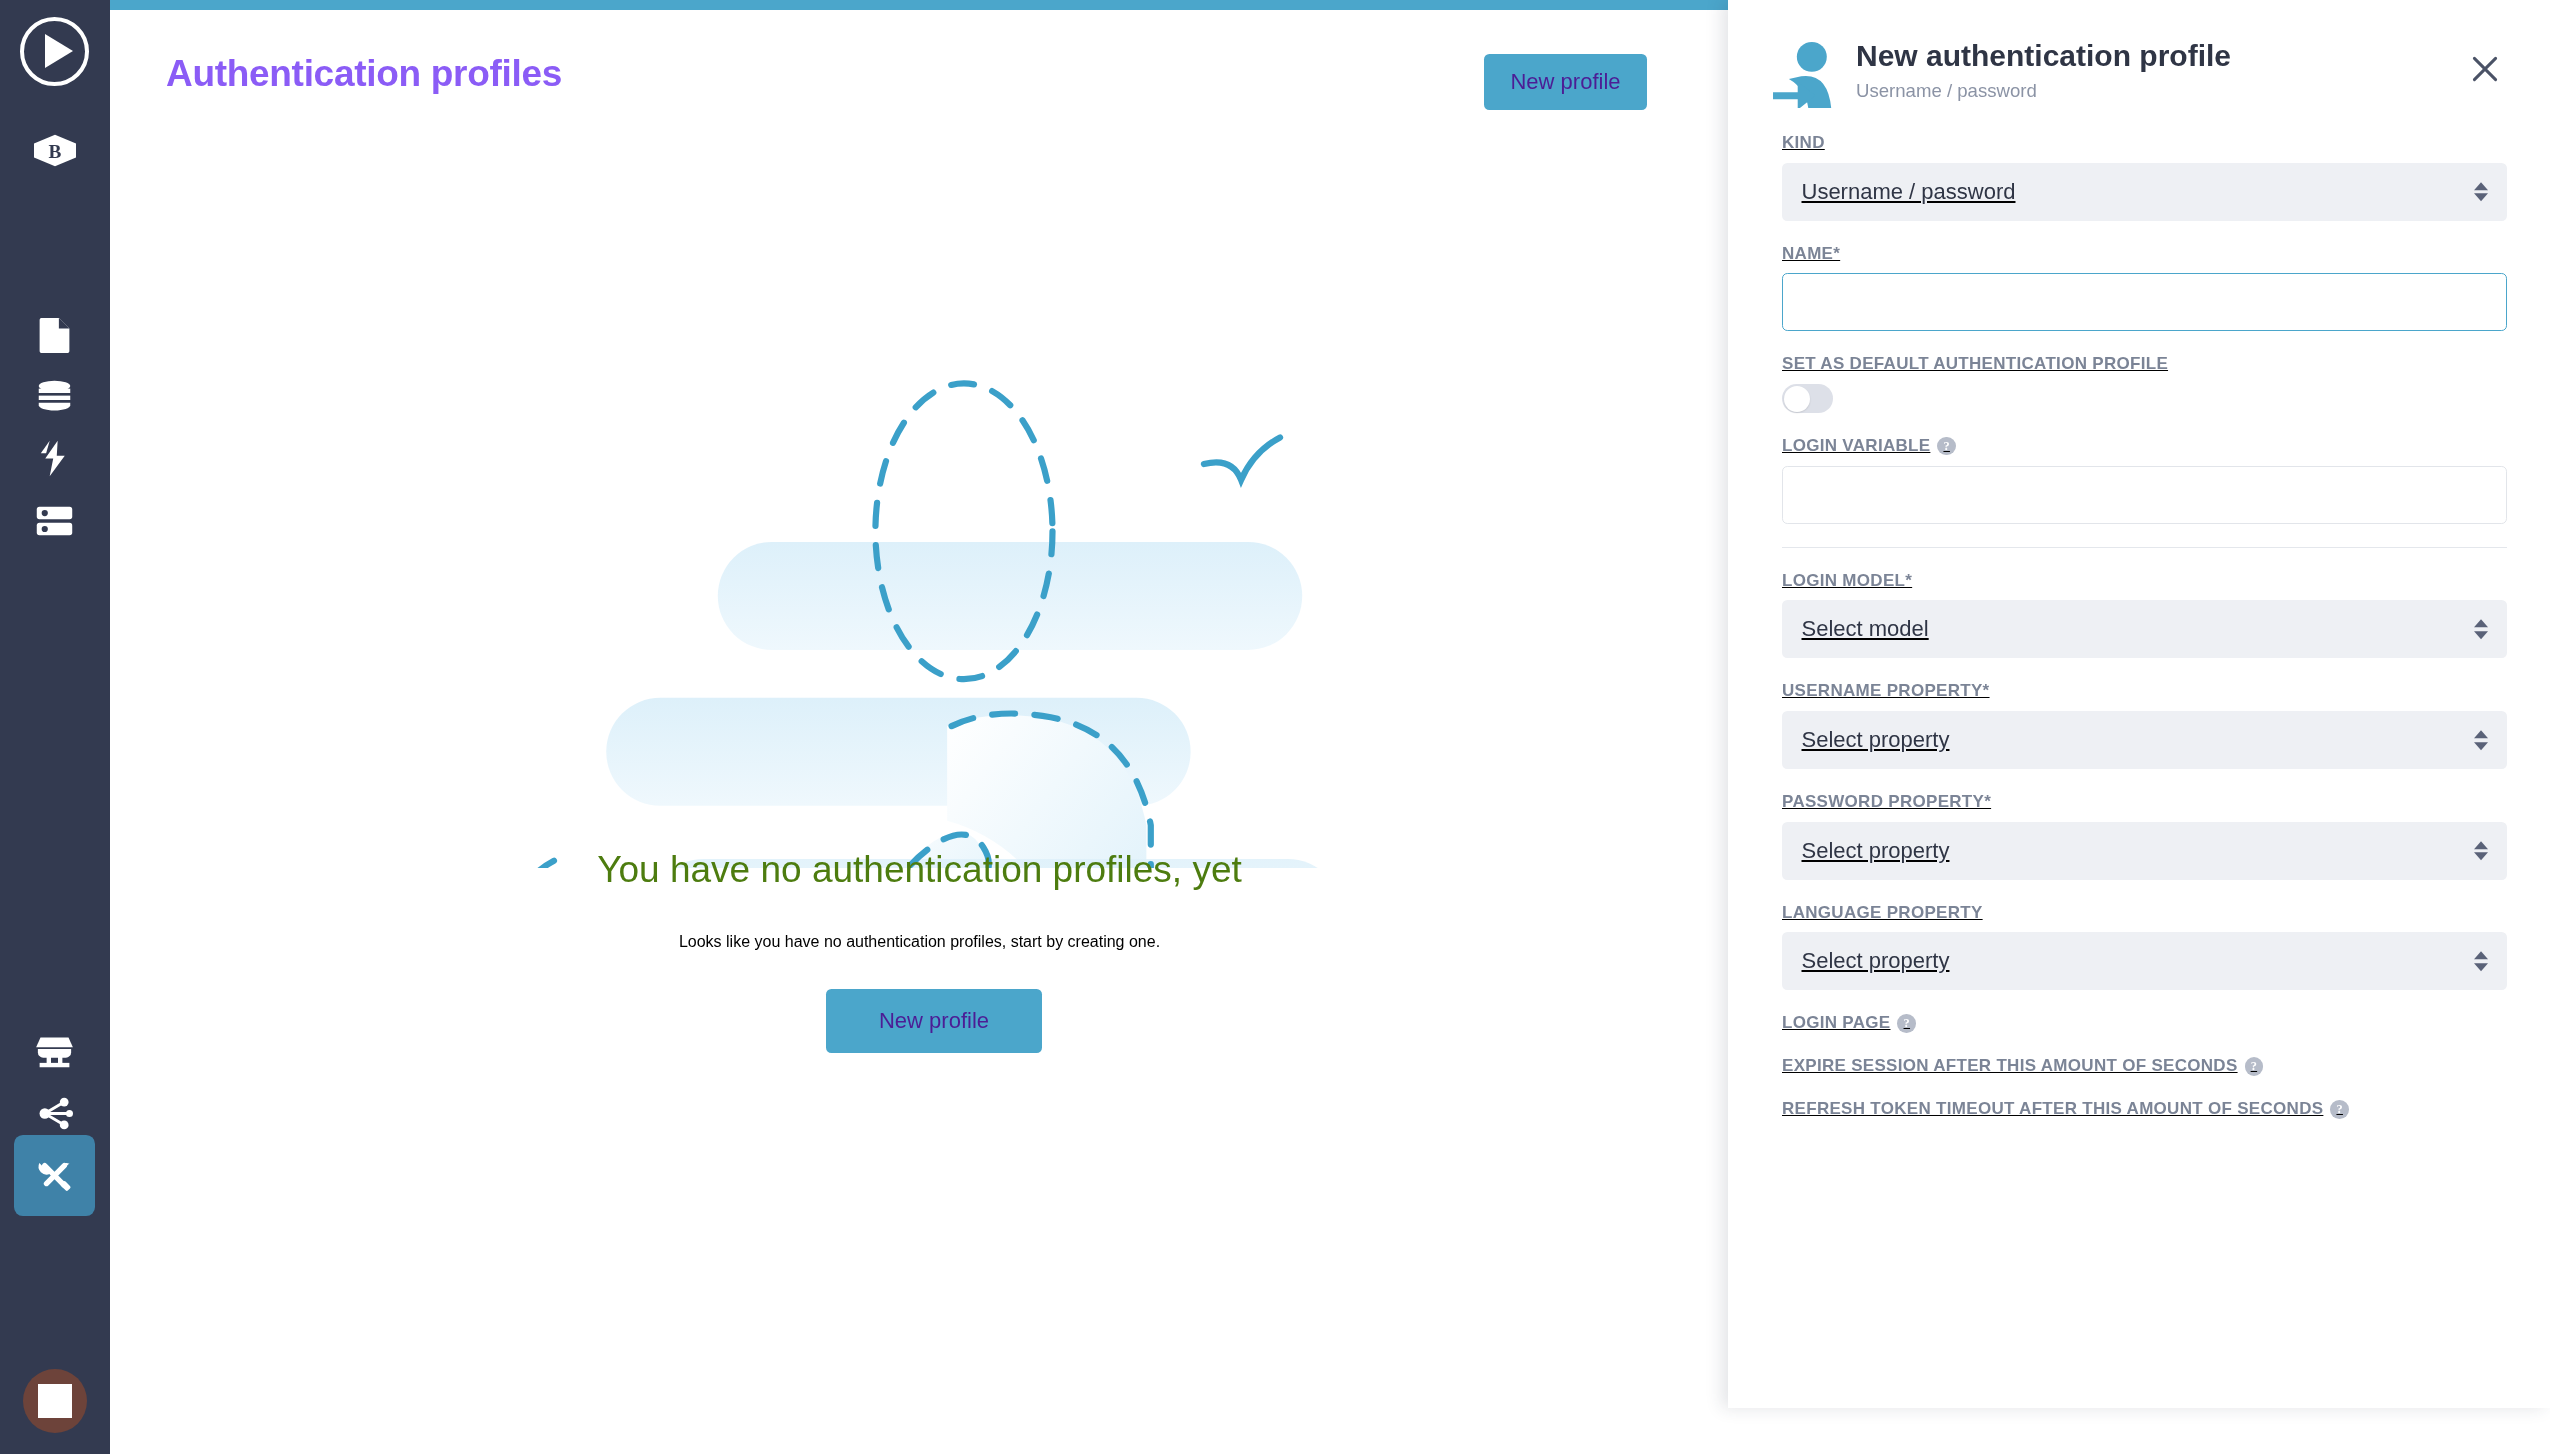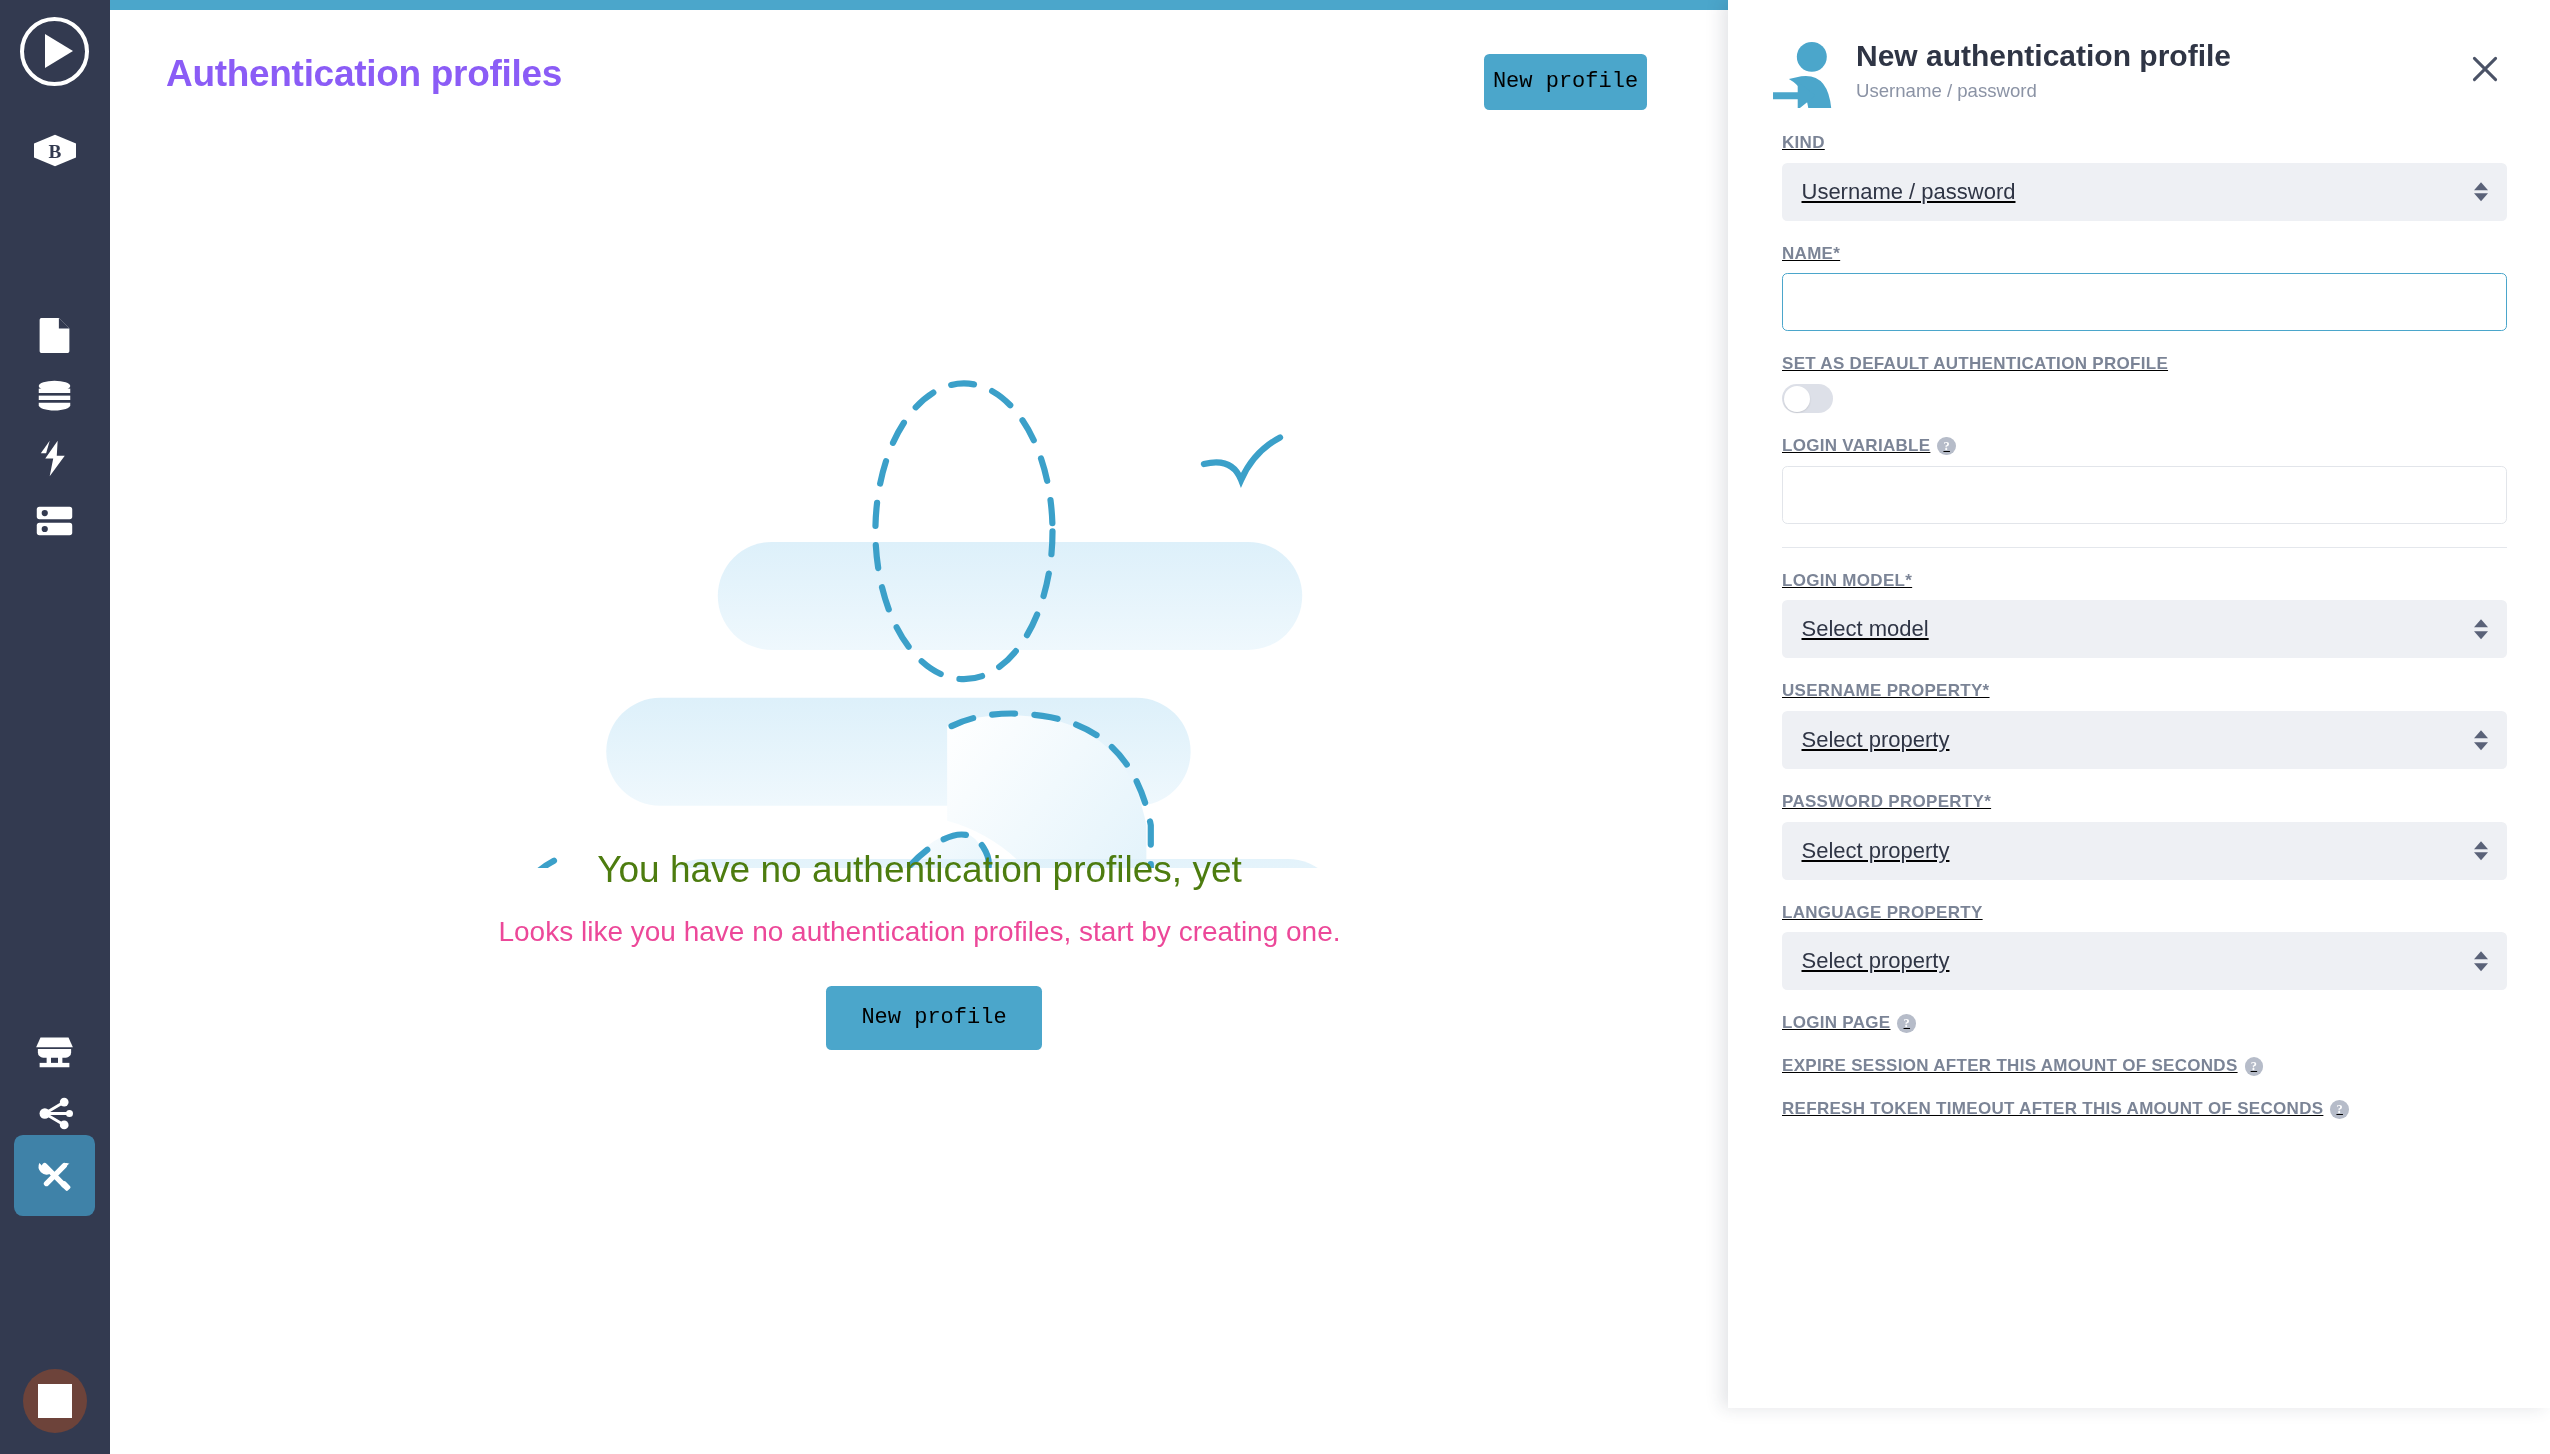--- a/index.html
+++ b/index.html
@@ -68,42 +68,42 @@
   }
   .page-header {
     position: absolute; top: 9.7px; left: 0; right: 0; height: 124px;
   }
   .page-title {
     position: absolute; left: 56px; top: 43px;
     font-size: 37px; font-weight: bold; color: #8b5cf6;
     letter-spacing: -0.3px;
   }
   .btn-primary {
-    background: #4ba6cb; color: #000000;
+    background: #4ba6cb; color: #4c1d95;
     border: none; border-radius: 5.3px;
-    font-family: Liberation Mono, monospace;
+    font-family: Liberation Sans, sans-serif;
     font-size: 22px; cursor: pointer; margin-left: 29px;
   }
   .header-btn {
     position: absolute; right: 82px; top: 44px;
     width: 163px; height: 56px;
   }
 
   
   .empty-state {
     position: absolute; top: 292px; left: 0; width: 1619px;
     display: flex; flex-direction: column; align-items: center;
   }
   .illus { width: 974px; height: 576px; display: block; margin-left: 10.6px; }
   .empty-title {
     font-size: 37px; font-weight: normal; color: #4d7c0f;
     margin-top: -19.5px;
   }
   .empty-sub {
-    font-size: 28px; color: #ec4899; margin-top: 25px;
+    font-size: 16px; color: #000000; margin-top: 42px;
   }
   .empty-btn {
     margin-top: 38px; width: 216px; height: 64px;
   }
 
   
   .panel {
     position: absolute; right: 0; top: 0;
     width: 822px; height: 1408px;
     background: #ffffff;

